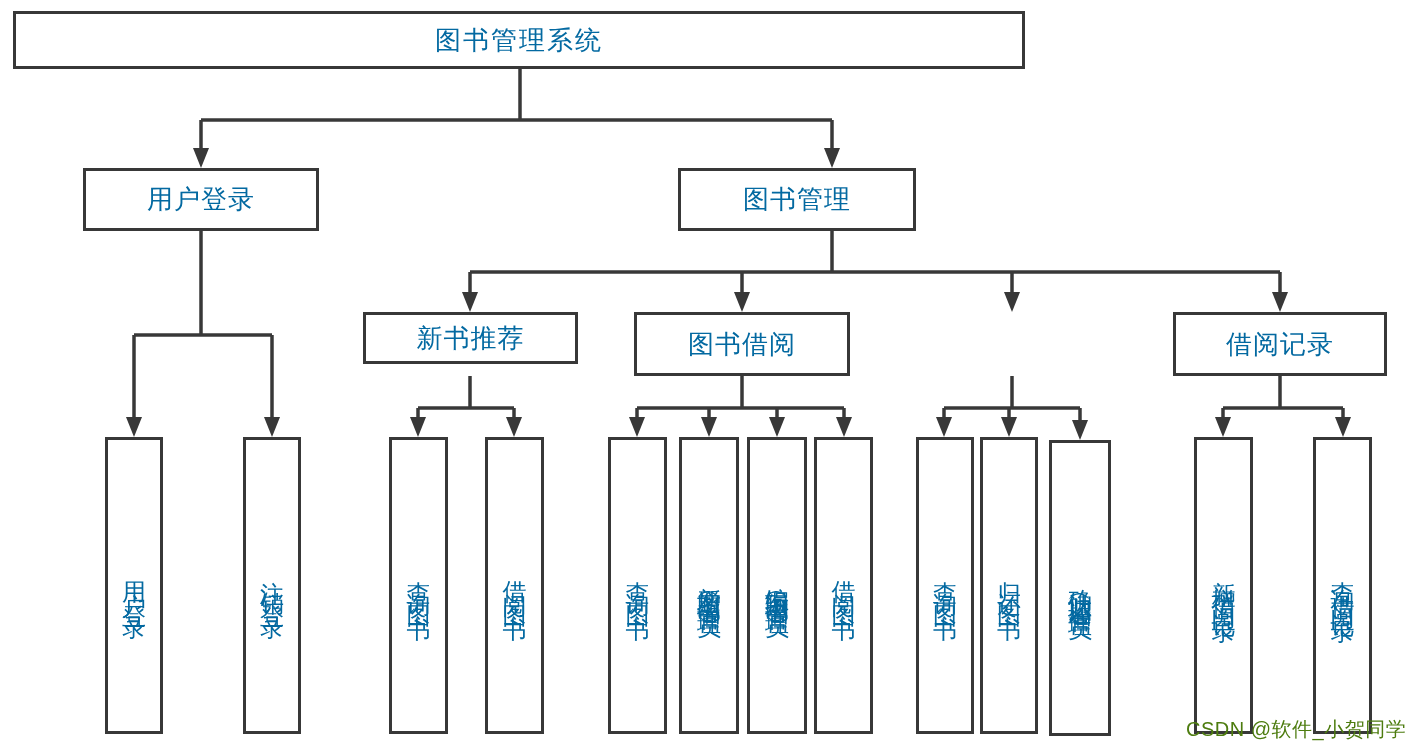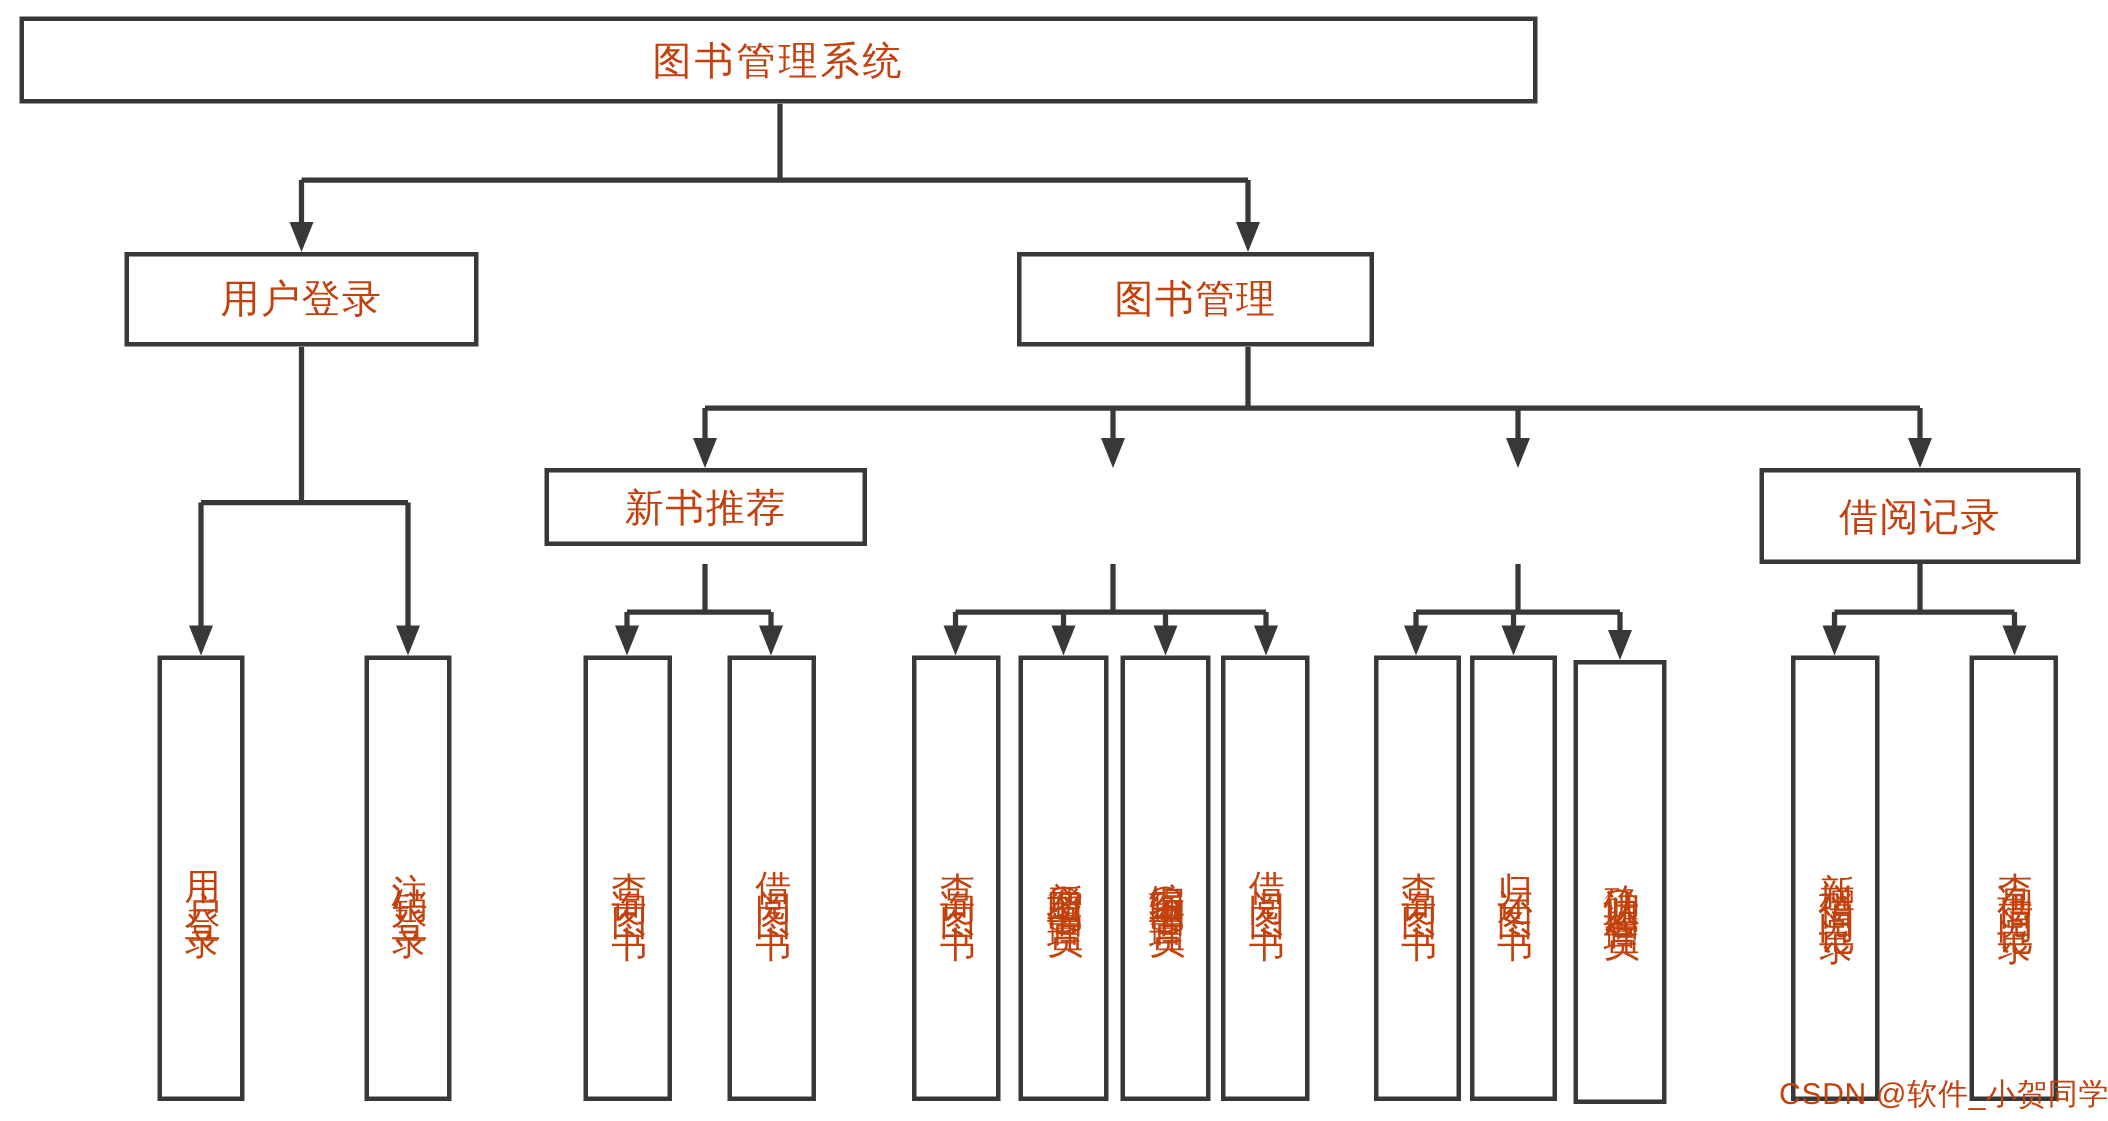--- a/index.html
+++ b/index.html
@@ -23,41 +23,41 @@
     z-index: 1;
   }
   .node {
     position: absolute;
     box-sizing: border-box;
     border: 3px solid #383838;
     background: #ffffff;
     display: flex;
     align-items: center;
     justify-content: center;
-    color: #c2410c;
+    color: #0369a1;
     z-index: 2;
   }
   .h-node { font-size: 26px; letter-spacing: 1px; }
   .root-node { font-size: 26px; letter-spacing: 2px; }
   .leaf .label {
     writing-mode: vertical-rl;
     text-orientation: mixed;
     font-size: 24px;
     letter-spacing: 12px;
     line-height: 1;
   }
   .leaf.len6 .label { letter-spacing: 8px; }
   .leaf.len9 .label { letter-spacing: 4px; }
   .watermark {
     position: absolute;
     left: 1186px;
     top: 716px;
     width: 212px;
     font-size: 20px;
-    color: #c2410c;
+    color: #4d7c0f;
     white-space: nowrap;
     z-index: 3;
     letter-spacing: 0.5px;
   }
   svg line { stroke: #383838; stroke-width: 3.5; }
   svg polygon { fill: #383838; stroke: none; }
 </style>
 </head>
 <body>
 
@@ -146,20 +146,23 @@
   <div class="node h-node" style="left:83px; top:168px; width:236px; height:63px;">
     <span class="label">用户登录</span>
   </div>
   <div class="node h-node" style="left:678px; top:168px; width:238px; height:63px;">
     <span class="label">图书管理</span>
   </div>
 
   <div class="node h-node" style="left:363px; top:312px; width:215px; height:52px;justify-content:center;">
     <span class="label">新书推荐</span>
   </div>
+  <div class="node h-node" style="left:634px; top:312px; width:216px; height:64px;">
+    <span class="label">图书借阅</span>
+  </div>
   <div class="node h-node" style="left:1173px; top:312px; width:214px; height:64px;">
     <span class="label">借阅记录</span>
   </div>
 
   <div class="node leaf" style="left:105px; top:437px; width:58px; height:297px;">
     <span class="label">用户登录</span>
   </div>
   <div class="node leaf" style="left:243px; top:437px; width:58px; height:297px;">
     <span class="label">注销登录</span>
   </div>

